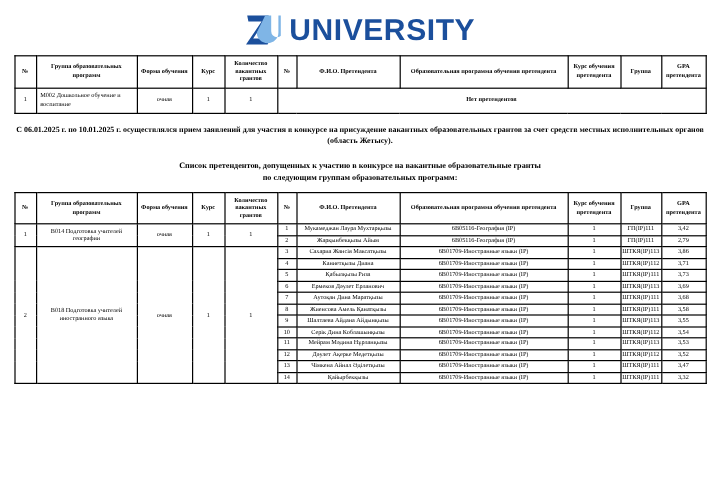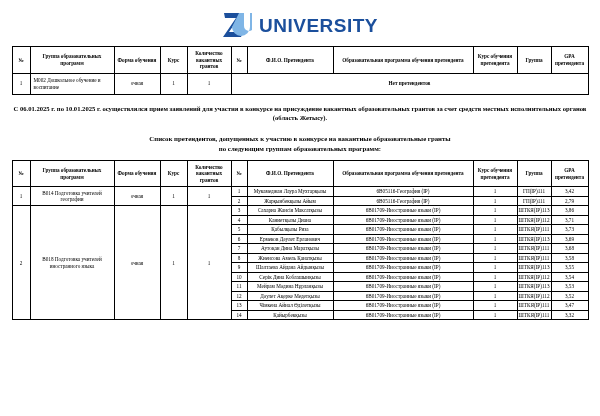--- a/index.html
+++ b/index.html
@@ -22,21 +22,21 @@
   }
   .logo-mark svg{display:block;}
   .logo-text{
     line-height:1.0;
     color:#1b4f9c;
     font-family:"Liberation Sans", sans-serif;
     font-weight:bold;
     letter-spacing:.5px;
   }
   .logo-text .l1{font-size:19px;display:block;}
-  .logo-text .l2{font-size:19px;display:block;}
+  .logo-text .l2{font-size:25px;display:block;}
 
   
   table{
     border-collapse:collapse;
     width:576px;
     margin:0 auto;
     table-layout:fixed;
   }
   table td, table th{
     border:1px solid #000;

